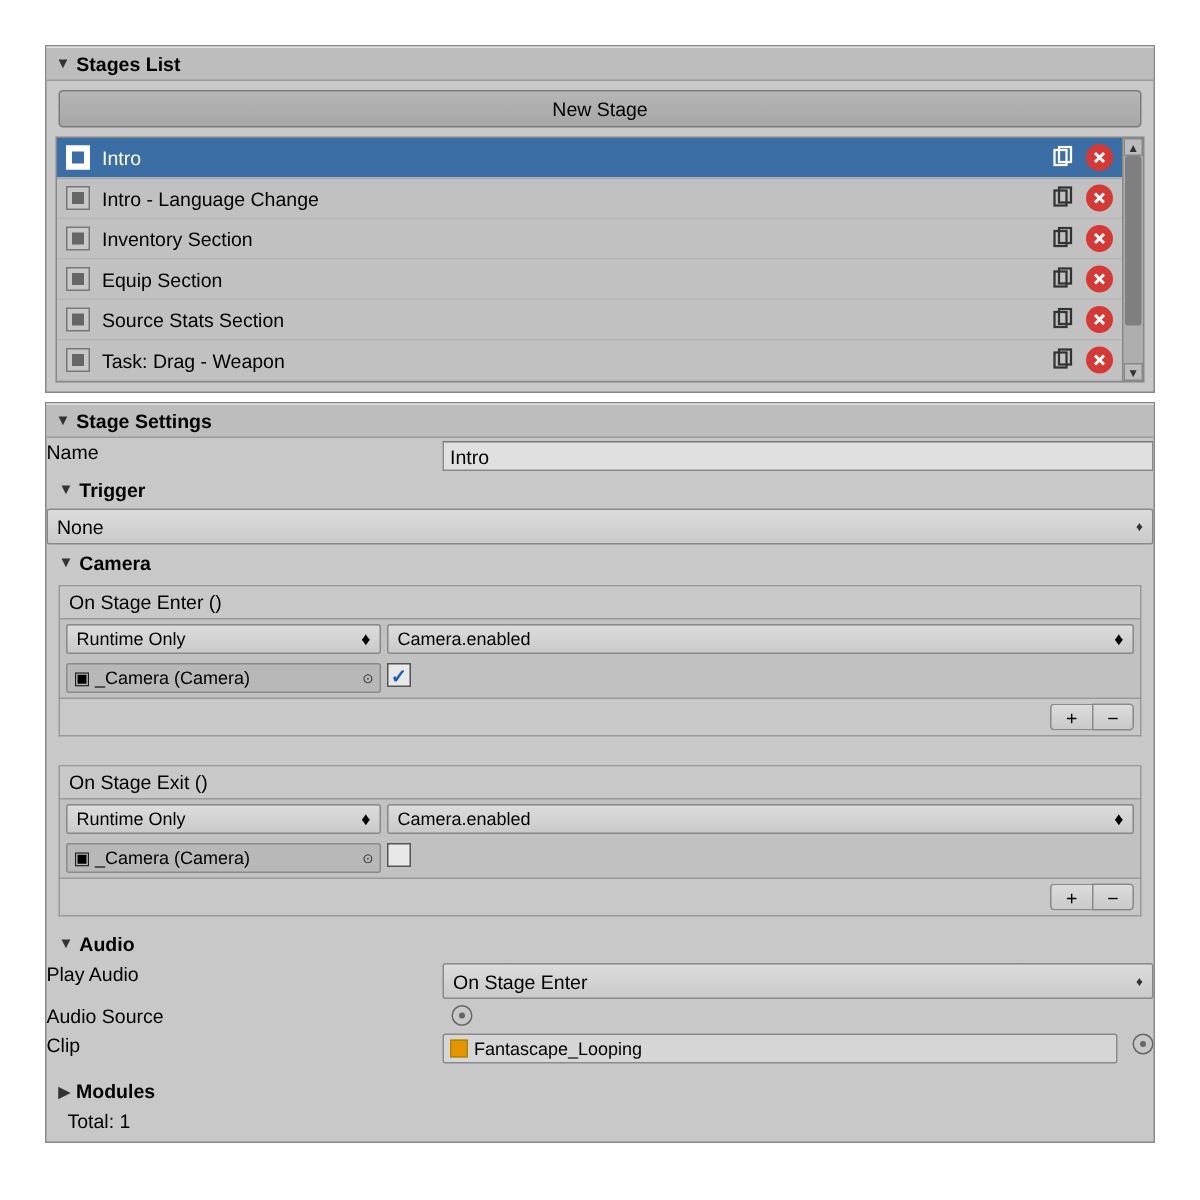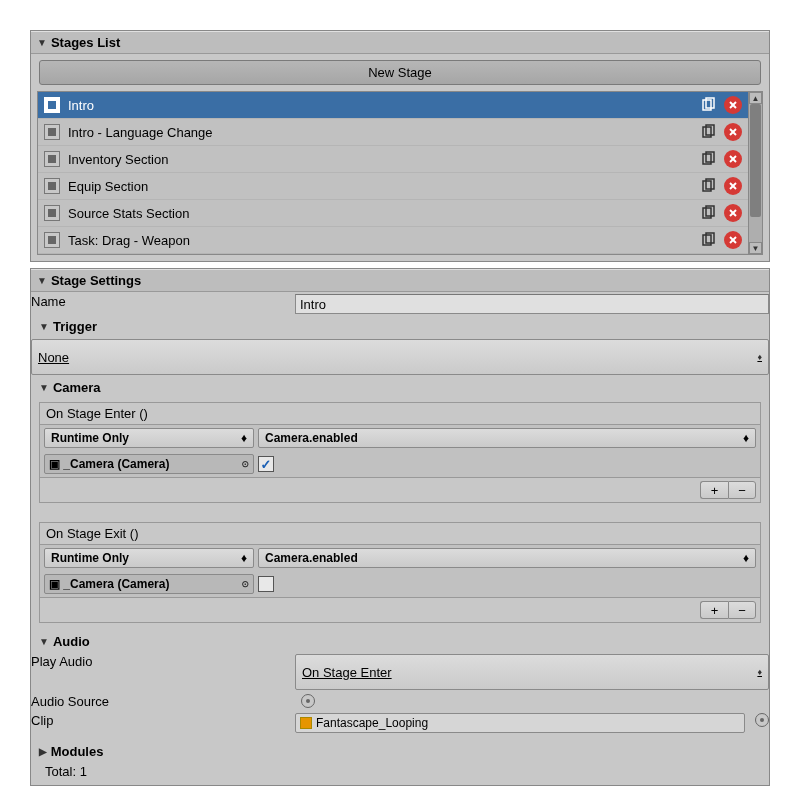--- a/index.html
+++ b/index.html
@@ -24,26 +24,26 @@
   .del-icon svg { width: 10px; height: 10px; }
   .scrollbar { width: 14px; background: #aeaeae; border-left: 1px solid #888; position: relative; }
   .scroll-arrow { height: 12px; background: #bcbcbc; border: 1px solid #888; display:flex; align-items:center; justify-content:center; font-size:8px; color:#333; }
   .scroll-thumb { position: absolute; top: 12px; left: 1px; right: 1px; height: 70%; background: #7f7f7f; border-radius: 2px; }
   
   .settings-panel { }
   .sub-header { padding: 3px 8px; font-size: 13px; font-weight: bold; display:flex; align-items:center; gap:4px; }
   .field-row { display: flex; align-items: flex-start; padding: 2px 0; font-size: 13px; gap: 4px; }
   .field-label { width: 260px; flex-shrink: 0; }
   .text-input { flex: 1; background: #e0e0e0; border: 1px solid #8a8a8a; border-top-color:#777; padding: 2px 4px; font-size: 13px; height: 20px; }
-  .dropdown { flex: 1; background: linear-gradient(#dcdcdc,#cacaca); border: 1px solid #8a8a8a; border-radius: 2px; padding: 1px 6px; font-size: 13px; height: 36px; display: flex; align-items: center; justify-content: space-between; cursor: pointer; text-decoration: underline; }
+  .dropdown { flex: 1; background: linear-gradient(#dcdcdc,#cacaca); border: 1px solid #8a8a8a; border-radius: 2px; padding: 1px 6px; font-size: 13px; height: 24px; display: flex; align-items: center; justify-content: space-between; cursor: pointer; }
   .dropdown .arrow { font-size: 9px; color: #333; }
   
   .event-block { margin: 4px 8px 0 8px; border: 1px solid #999; background: #c1c1c1; }
   .event-title { background: #c8c8c8; border-bottom: 1px solid #999; padding: 3px 6px; font-size: 13px; }
-  .event-row { display: flex; gap: 4px; padding: 3px 4px; align-items: center; font-weight: bold; }
+  .event-row { display: flex; gap: 4px; padding: 3px 4px; align-items: flex-start; }
   .event-dropdown { background: linear-gradient(#dcdcdc,#cacaca); border: 1px solid #8a8a8a; border-radius: 2px; padding: 1px 6px; font-size: 12px; height: 20px; display: flex; align-items: center; justify-content: space-between; cursor: pointer; }
   .event-dropdown.small { width: 210px; flex-shrink: 0; }
   .event-dropdown.wide { flex: 1; }
   .obj-field { background: #b8b8b8; border: 1px solid #8a8a8a; border-radius: 2px; padding: 1px 4px; font-size: 12px; height: 20px; display: flex; align-items: center; gap: 3px; width: 210px; flex-shrink: 0; }
   .obj-field .picker { margin-left: auto; font-size: 9px; color:#333; }
   .checkbox { width: 16px; height: 16px; border: 1px solid #555; background: #e8e8e8; display:flex; align-items:center; justify-content:center; cursor: pointer; }
   .checkbox.checked::after { content: "✓"; font-size: 13px; font-weight: bold; color: #1a5fb4; }
   .event-footer { display:flex; justify-content:flex-end; gap: 0; padding: 3px 4px; background:#c8c8c8; border-top:1px solid #aaa; }
   .small-btn { width: 28px; height: 18px; background: linear-gradient(#dcdcdc,#cacaca); border: 1px solid #8a8a8a; font-size: 13px; display:flex; align-items:center; justify-content:center; cursor:pointer; }
   .small-btn:first-child { border-radius: 3px 0 0 3px; border-right: none; }

